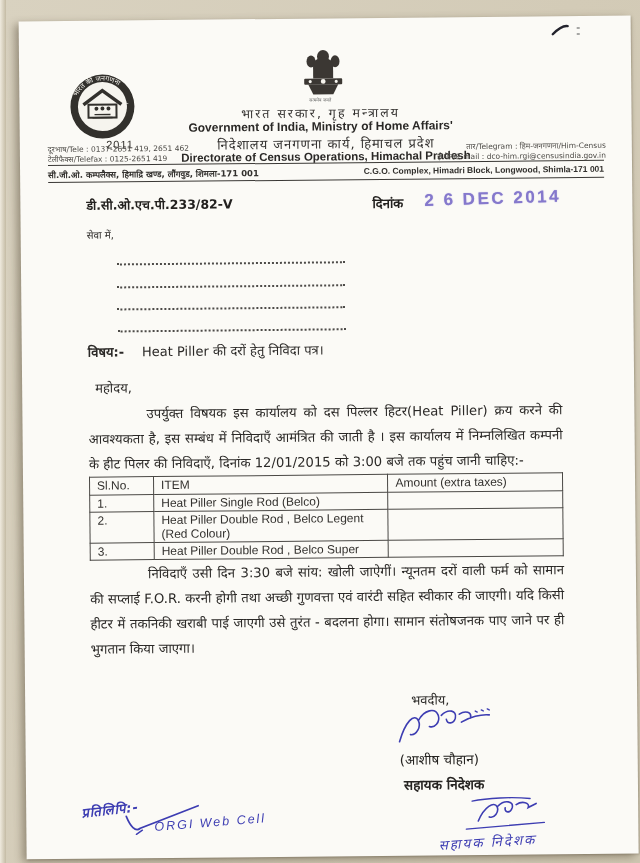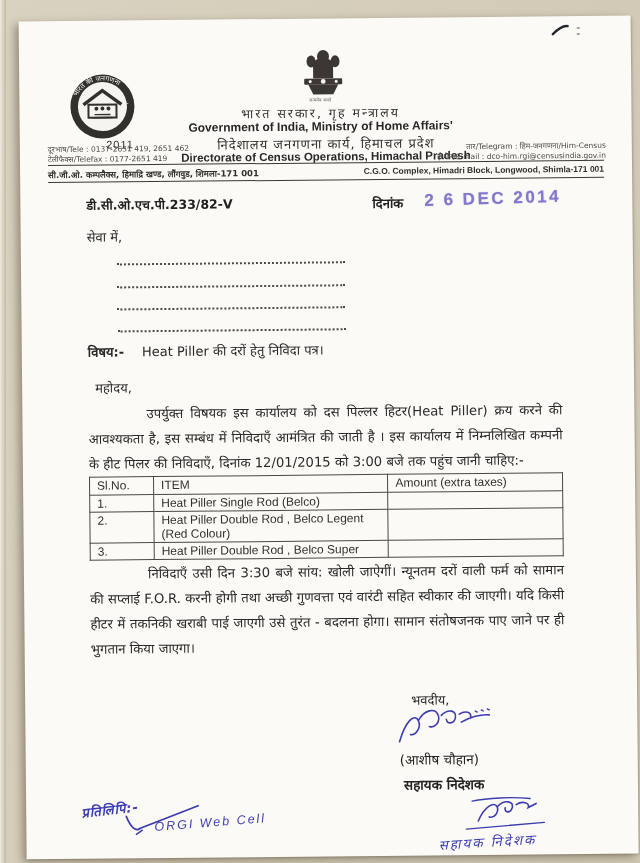--- a/index.html
+++ b/index.html
@@ -43,21 +43,21 @@
 
   
   .ref-no{ left:66px; top:176px; font-size:12.5px; font-weight:bold; color:#23211f; }
   .date-label{ left:352px; top:176px; font-size:13px; font-weight:bold; color:#23211f; }
   .stamp{
     left:404px; top:172px; font-size:17px; font-weight:bold;
     color:#7b6ec9; letter-spacing:2.5px; transform:rotate(-1.2deg);
     text-shadow:0 0 1px rgba(123,110,201,.7); opacity:.92;
     font-family:"Liberation Sans", sans-serif;
   }
-  .seva{ left:66px; top:207px; font-size:13px; color:#2b2927; }
+  .seva{ left:66px; top:207px; font-size:10px; color:#2b2927; }
   .dotline{ left:96px; width:228px; height:0; border-bottom:2px dotted #4d4b48; }
   .subject-row{ left:66px; top:322px; font-size:13px; color:#2b2927; display:flex; gap:18px; }
   .greeting{ left:73px; top:358px; font-size:13px; color:#2b2927; }
   .para{ left:66px; width:474px; font-size:13.2px; line-height:25px; color:#2b2927; text-align:justify; }
   .para1{ top:381px; text-indent:58px; }
   .para2{ top:541px; text-indent:58px; }
 
   
   table.quote{ position:absolute; left:66px; top:456px; width:474px; border-collapse:collapse; font-family:"Liberation Sans", sans-serif; font-size:12px; color:#33312e; }
   table.quote td, table.quote th{ border:1.2px solid #4a4845; padding:1px 7px; font-weight:normal; text-align:left; vertical-align:top; }
@@ -124,21 +124,21 @@
   </svg>
   <div class="abs center emblem-caption hi">सत्यमेव जयते</div>
 
   <div class="abs center hdr-line1 hi">भारत सरकार, गृह मन्त्रालय</div>
   <div class="abs center hdr-line2 en bold">Government of India, Ministry of Home Affairs'</div>
   <div class="abs center hdr-line3 hi">निदेशालय जनगणना कार्य, हिमाचल प्रदेश</div>
   <div class="abs center hdr-line4 en bold">Directorate of Census Operations, Himachal Pradesh</div>
 
   <div class="abs small contact-left">
     <div>दूरभाष/Tele : 0137-2651 419, 2651 462</div>
-    <div>टेलीफैक्स/Telefax : 0177-2651 419</div>
+    <div>टेलीफैक्स/Telefax : 0125-2651 419</div>
   </div>
   <div class="abs small contact-right">
     <div>तार/Telegram : हिम-जनगणना/Him-Census</div>
     <div>ई-मेल/E-mail : dco-him.rgi@censusindia.gov.in</div>
   </div>
 
   <div class="abs hr" style="top:144px;"></div>
   <div class="abs addr-row">
     <span class="hi bold">सी.जी.ओ. कम्पलैक्स, हिमाद्रि खण्ड, लौंगवुड, शिमला-171 001</span>
     <span class="en bold">C.G.O. Complex, Himadri Block, Longwood, Shimla-171 001</span>

